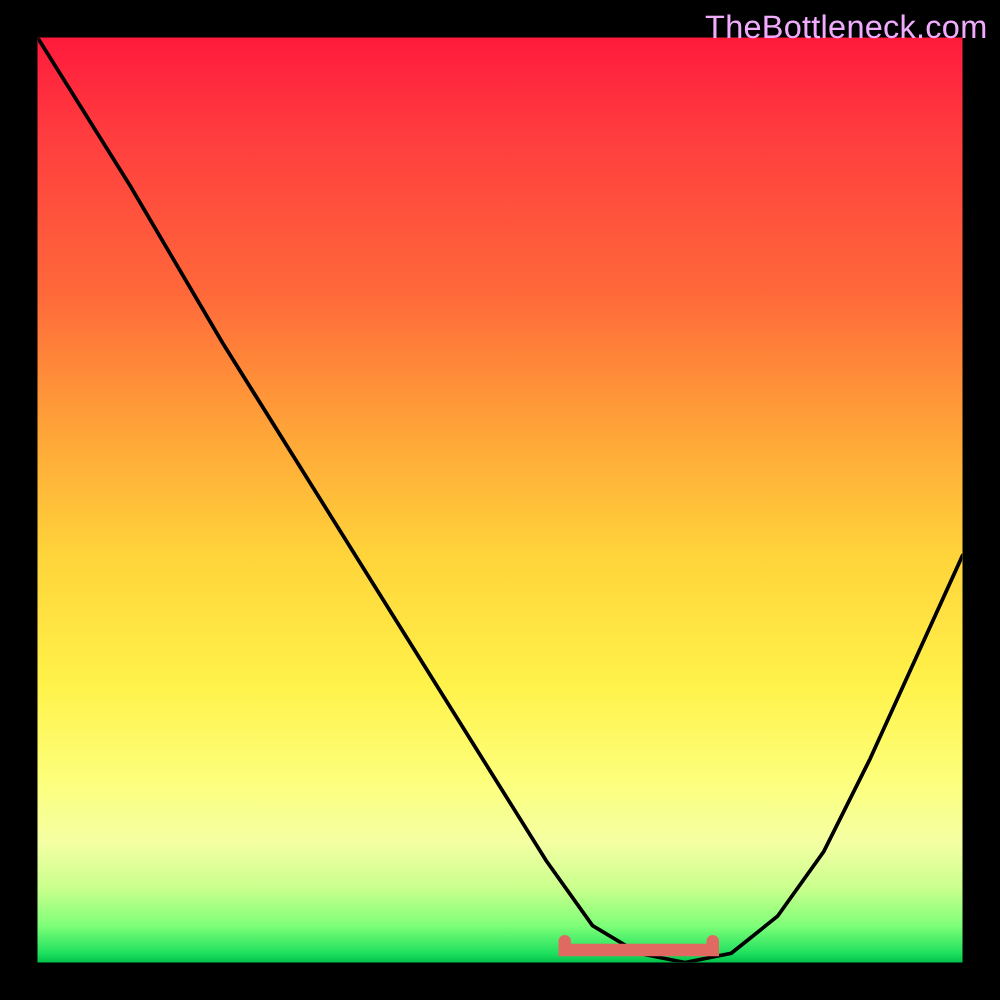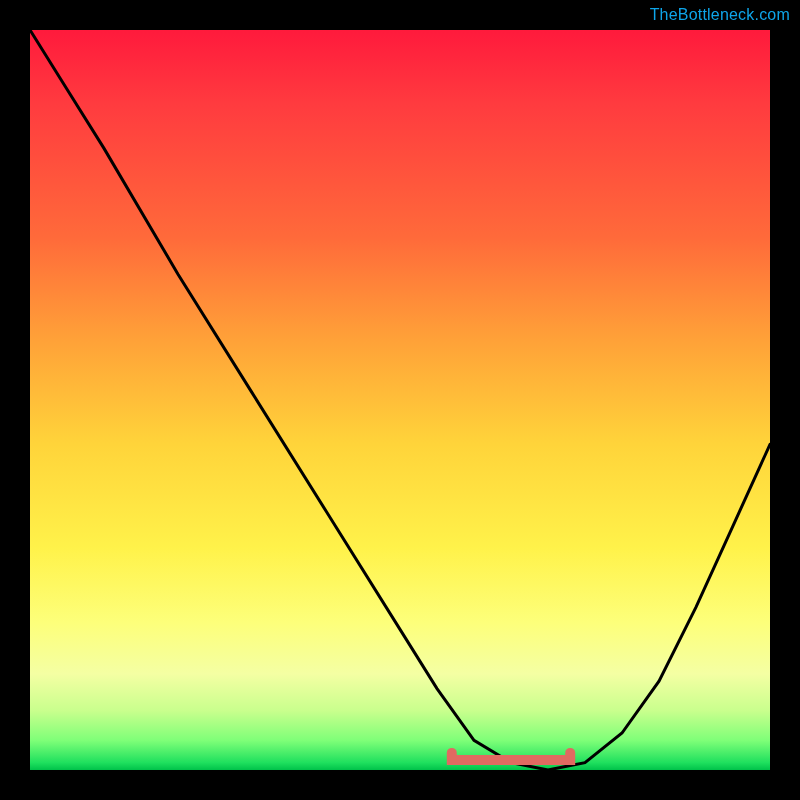--- a/index.html
+++ b/index.html
@@ -14,22 +14,22 @@
   .stage {
     position: relative;
     width: 800px;
     height: 800px;
     background: #000;
   }
   .watermark {
     position: absolute;
     top: 6px;
     right: 10px;
-    color: #0ea5e9;
-    font-size: 16px;
+    color: #f0abfc;
+    font-size: 26px;
     font-weight: 500;
     z-index: 20;
     letter-spacing: 0.2px;
   }
   .plot {
     position: absolute;
     left: 30px;
     top: 30px;
     width: 740px;
     height: 740px;

